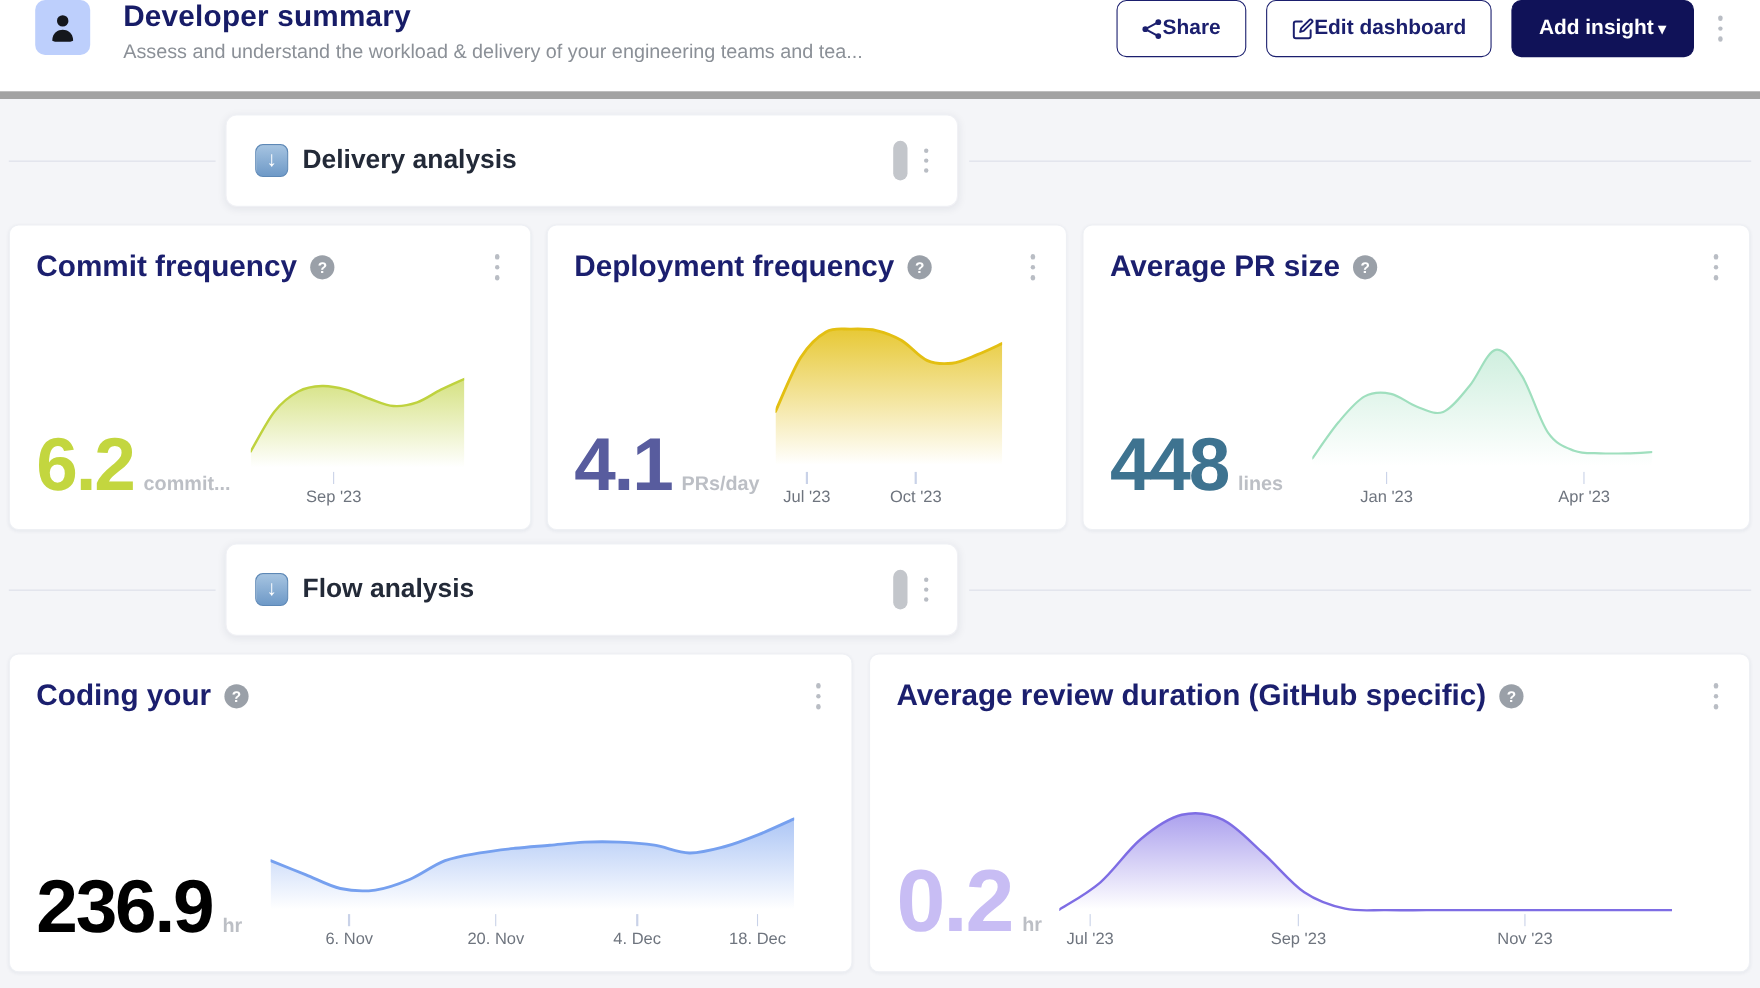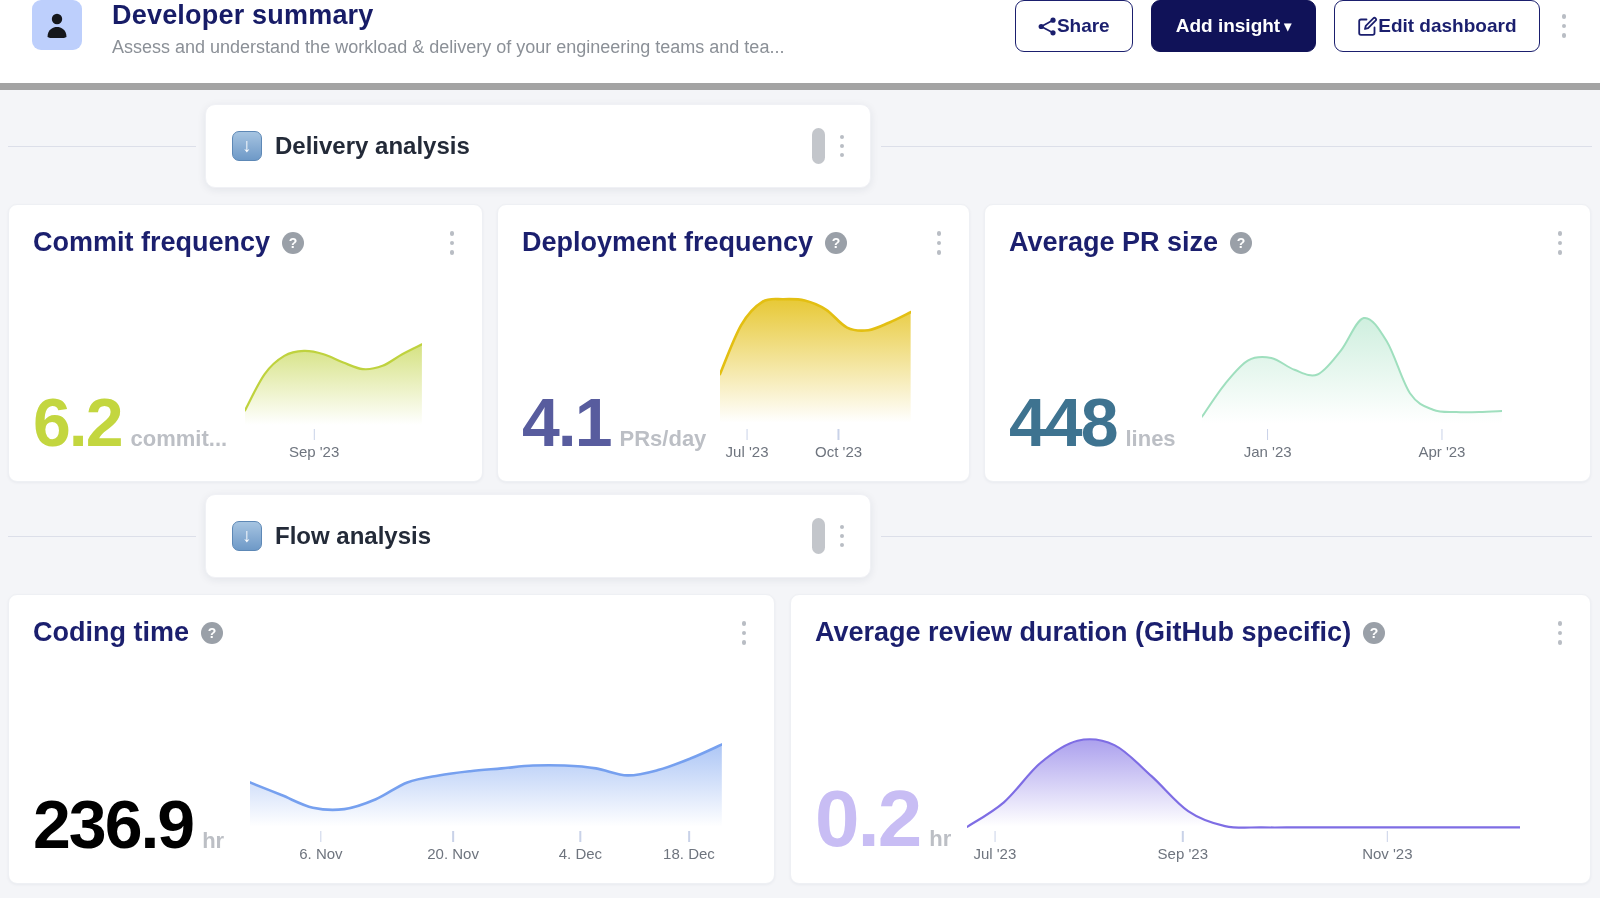--- a/index.html
+++ b/index.html
@@ -43,21 +43,21 @@
   .grid2 .card { height:290px; }
   .card-head { display:flex; align-items:center; gap:12px; }
   .card-title { font-size:27px; font-weight:700; color:#1b1f6e; }
   .help { width:22px; height:22px; border-radius:50%; background:#9aa0a8; color:#fff; font-size:14px; font-weight:700; display:flex; align-items:center; justify-content:center; cursor:pointer; flex:0 0 auto; }
   .card-head .kebab { margin-left:auto; }
 
   .card-body { flex:1; display:flex; align-items:flex-end; }
   .value-row { display:flex; align-items:baseline; white-space:nowrap; padding-bottom:10px; }
   .big { font-size:68px; font-weight:700; letter-spacing:-2px; line-height:.9; }
   .big.xl { font-size:80px; }
-  .unit { font-size:22px; font-weight:700; color:#bcbfc5; margin-left:9px; letter-spacing:0; }
+  .unit { font-size:18px; font-weight:700; color:#bcbfc5; margin-left:9px; letter-spacing:0; }
 
   .chart-wrap { flex:1; position:relative; margin-left:18px; }
   .spark { width:100%; }
   .spark svg { width:100%; height:100%; display:block; }
   .s1 { height:90px; } .s2 { height:138px; } .s3 { height:118px; }
   .s4 { height:92px; } .s5 { height:96px; }
   .ticks { position:relative; height:34px; }
   .tick { position:absolute; top:0; transform:translateX(-50%); display:flex; flex-direction:column; align-items:center; gap:3px; font-size:15px; color:#6e747e; white-space:nowrap; }
   .tick i { width:1.5px; height:11px; background:#c9d2e8; }
 
@@ -80,30 +80,30 @@
   <div class="topbar-actions">
     <button class="btn">
       <svg class="glyph" width="19" height="19" viewBox="0 0 19 19">
         <circle cx="15" cy="3.2" r="2.6" fill="#1b1f6e"></circle>
         <circle cx="3.2" cy="9.5" r="2.6" fill="#1b1f6e"></circle>
         <circle cx="15" cy="15.8" r="2.6" fill="#1b1f6e"></circle>
         <path d="M3.2 9.5 L15 3.2 M3.2 9.5 L15 15.8" stroke="#1b1f6e" stroke-width="1.8" fill="none"></path>
       </svg>
       <span>Share</span>
     </button>
-    <button class="btn primary">
-      <span>Add insight</span>
-      <span class="caret">▾</span>
-    </button>
     <button class="btn">
       <svg class="glyph" width="21" height="21" viewBox="0 0 21 21">
         <path d="M9.5 3.5 H4 A1.8 1.8 0 0 0 2.2 5.3 V17 A1.8 1.8 0 0 0 4 18.8 H15.7 A1.8 1.8 0 0 0 17.5 17 V11.5" fill="none" stroke="#1b1f6e" stroke-width="1.8" stroke-linecap="round"></path>
         <path d="M8 13 L8.8 9.8 L16.3 2.3 A1.6 1.6 0 0 1 18.6 4.6 L11.1 12.1 Z" fill="none" stroke="#1b1f6e" stroke-width="1.8" stroke-linejoin="round"></path>
       </svg>
       <span>Edit dashboard</span>
+    </button>
+    <button class="btn primary">
+      <span>Add insight</span>
+      <span class="caret">▾</span>
     </button>
     <div class="kebab">
         <i></i>
         <i></i>
         <i></i>
       </div>
   </div>
 </header>
 
 <main class="content">
@@ -249,21 +249,21 @@
           </span>
       </span>
     </div>
     <div class="hline right"></div>
   </div>
 
   <div class="grid2">
 
     <article class="card">
       <div class="card-head">
-        <h3 class="card-title">Coding time</h3>
+        <h3 class="card-title">Coding your</h3>
         <span class="help">?</span>
         <span class="kebab">
             <i></i>
             <i></i>
             <i></i>
           </span>
       </div>
       <div class="card-body">
         <div class="value-row">
           <span class="big" style="color: #000000;">236.9</span>

